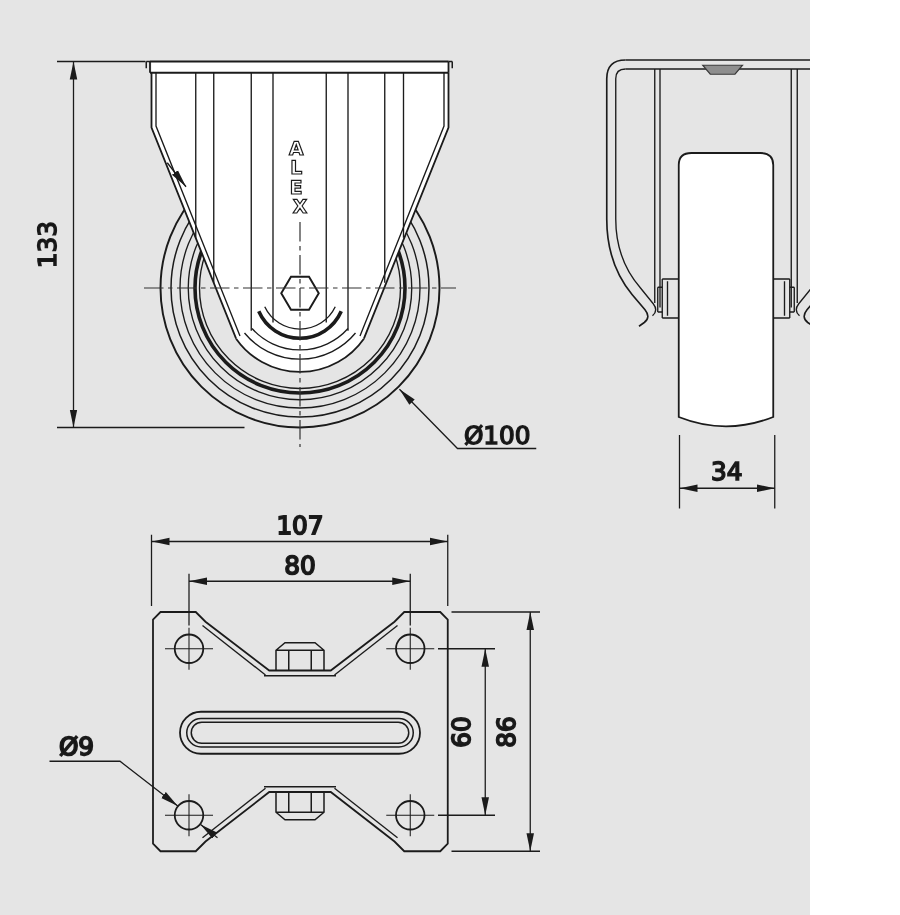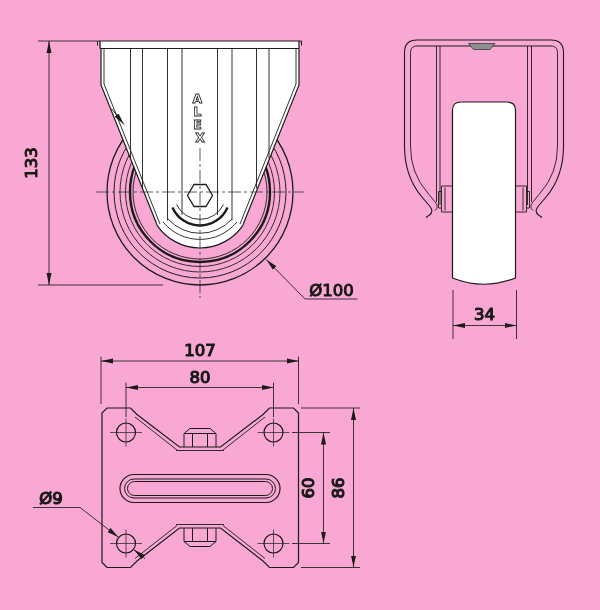--- a/index.html
+++ b/index.html
@@ -1,16 +1,16 @@
 <!DOCTYPE html>
 <html><head>
 <meta charset="utf-8">
 <style>
   html,body{margin:0;padding:0;background:#ffffff;}
-  .page{width:600px;height:610px;background:#f9a8d4;position:relative;overflow:hidden;}
+  .page{width:540px;height:610px;background:#e5e5e5;position:relative;overflow:hidden;}
   svg{display:block;}
   text{font-family:"DejaVu Sans","Liberation Sans",sans-serif;fill:#111;}
   .dim-text{font-size:16.5px;}
   .logo-letter{font-size:12.5px;font-weight:bold;fill:#ffffff;stroke:#1b1b1b;stroke-width:0.8px;}
 </style>
 </head>
 <body>
 
 <div class="page">
 <svg width="600" height="610" viewBox="0 0 600 610">

